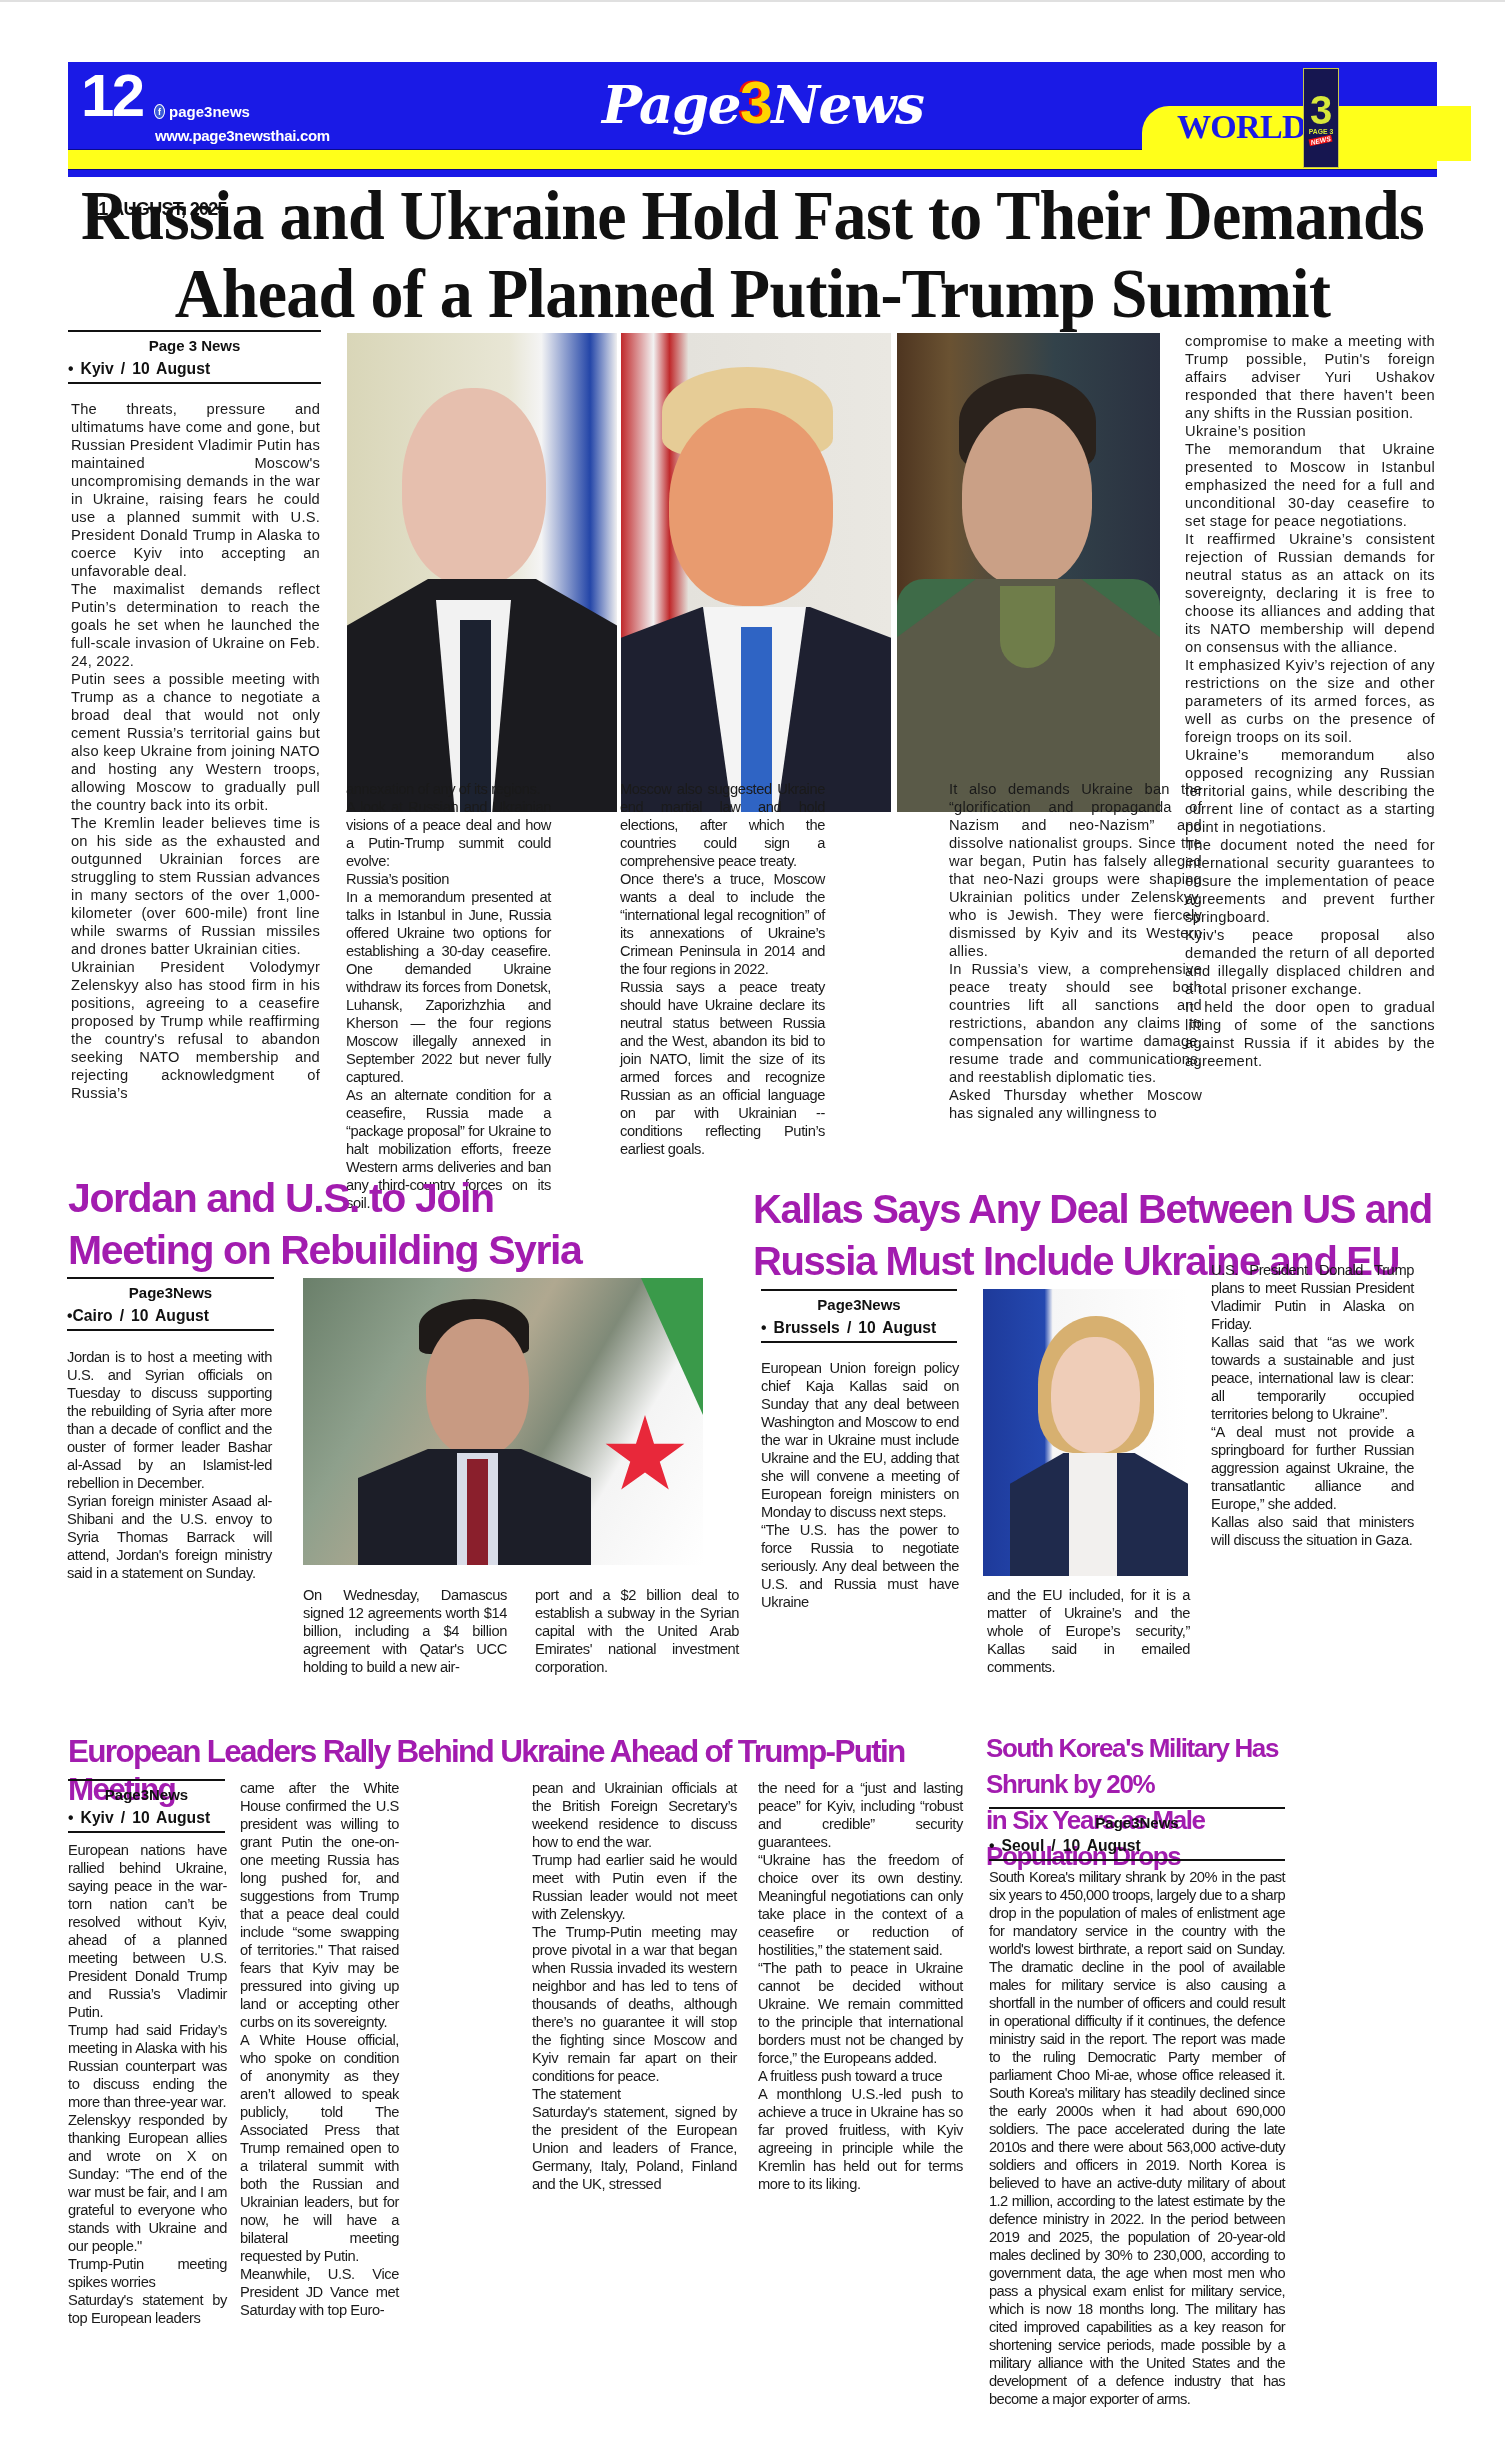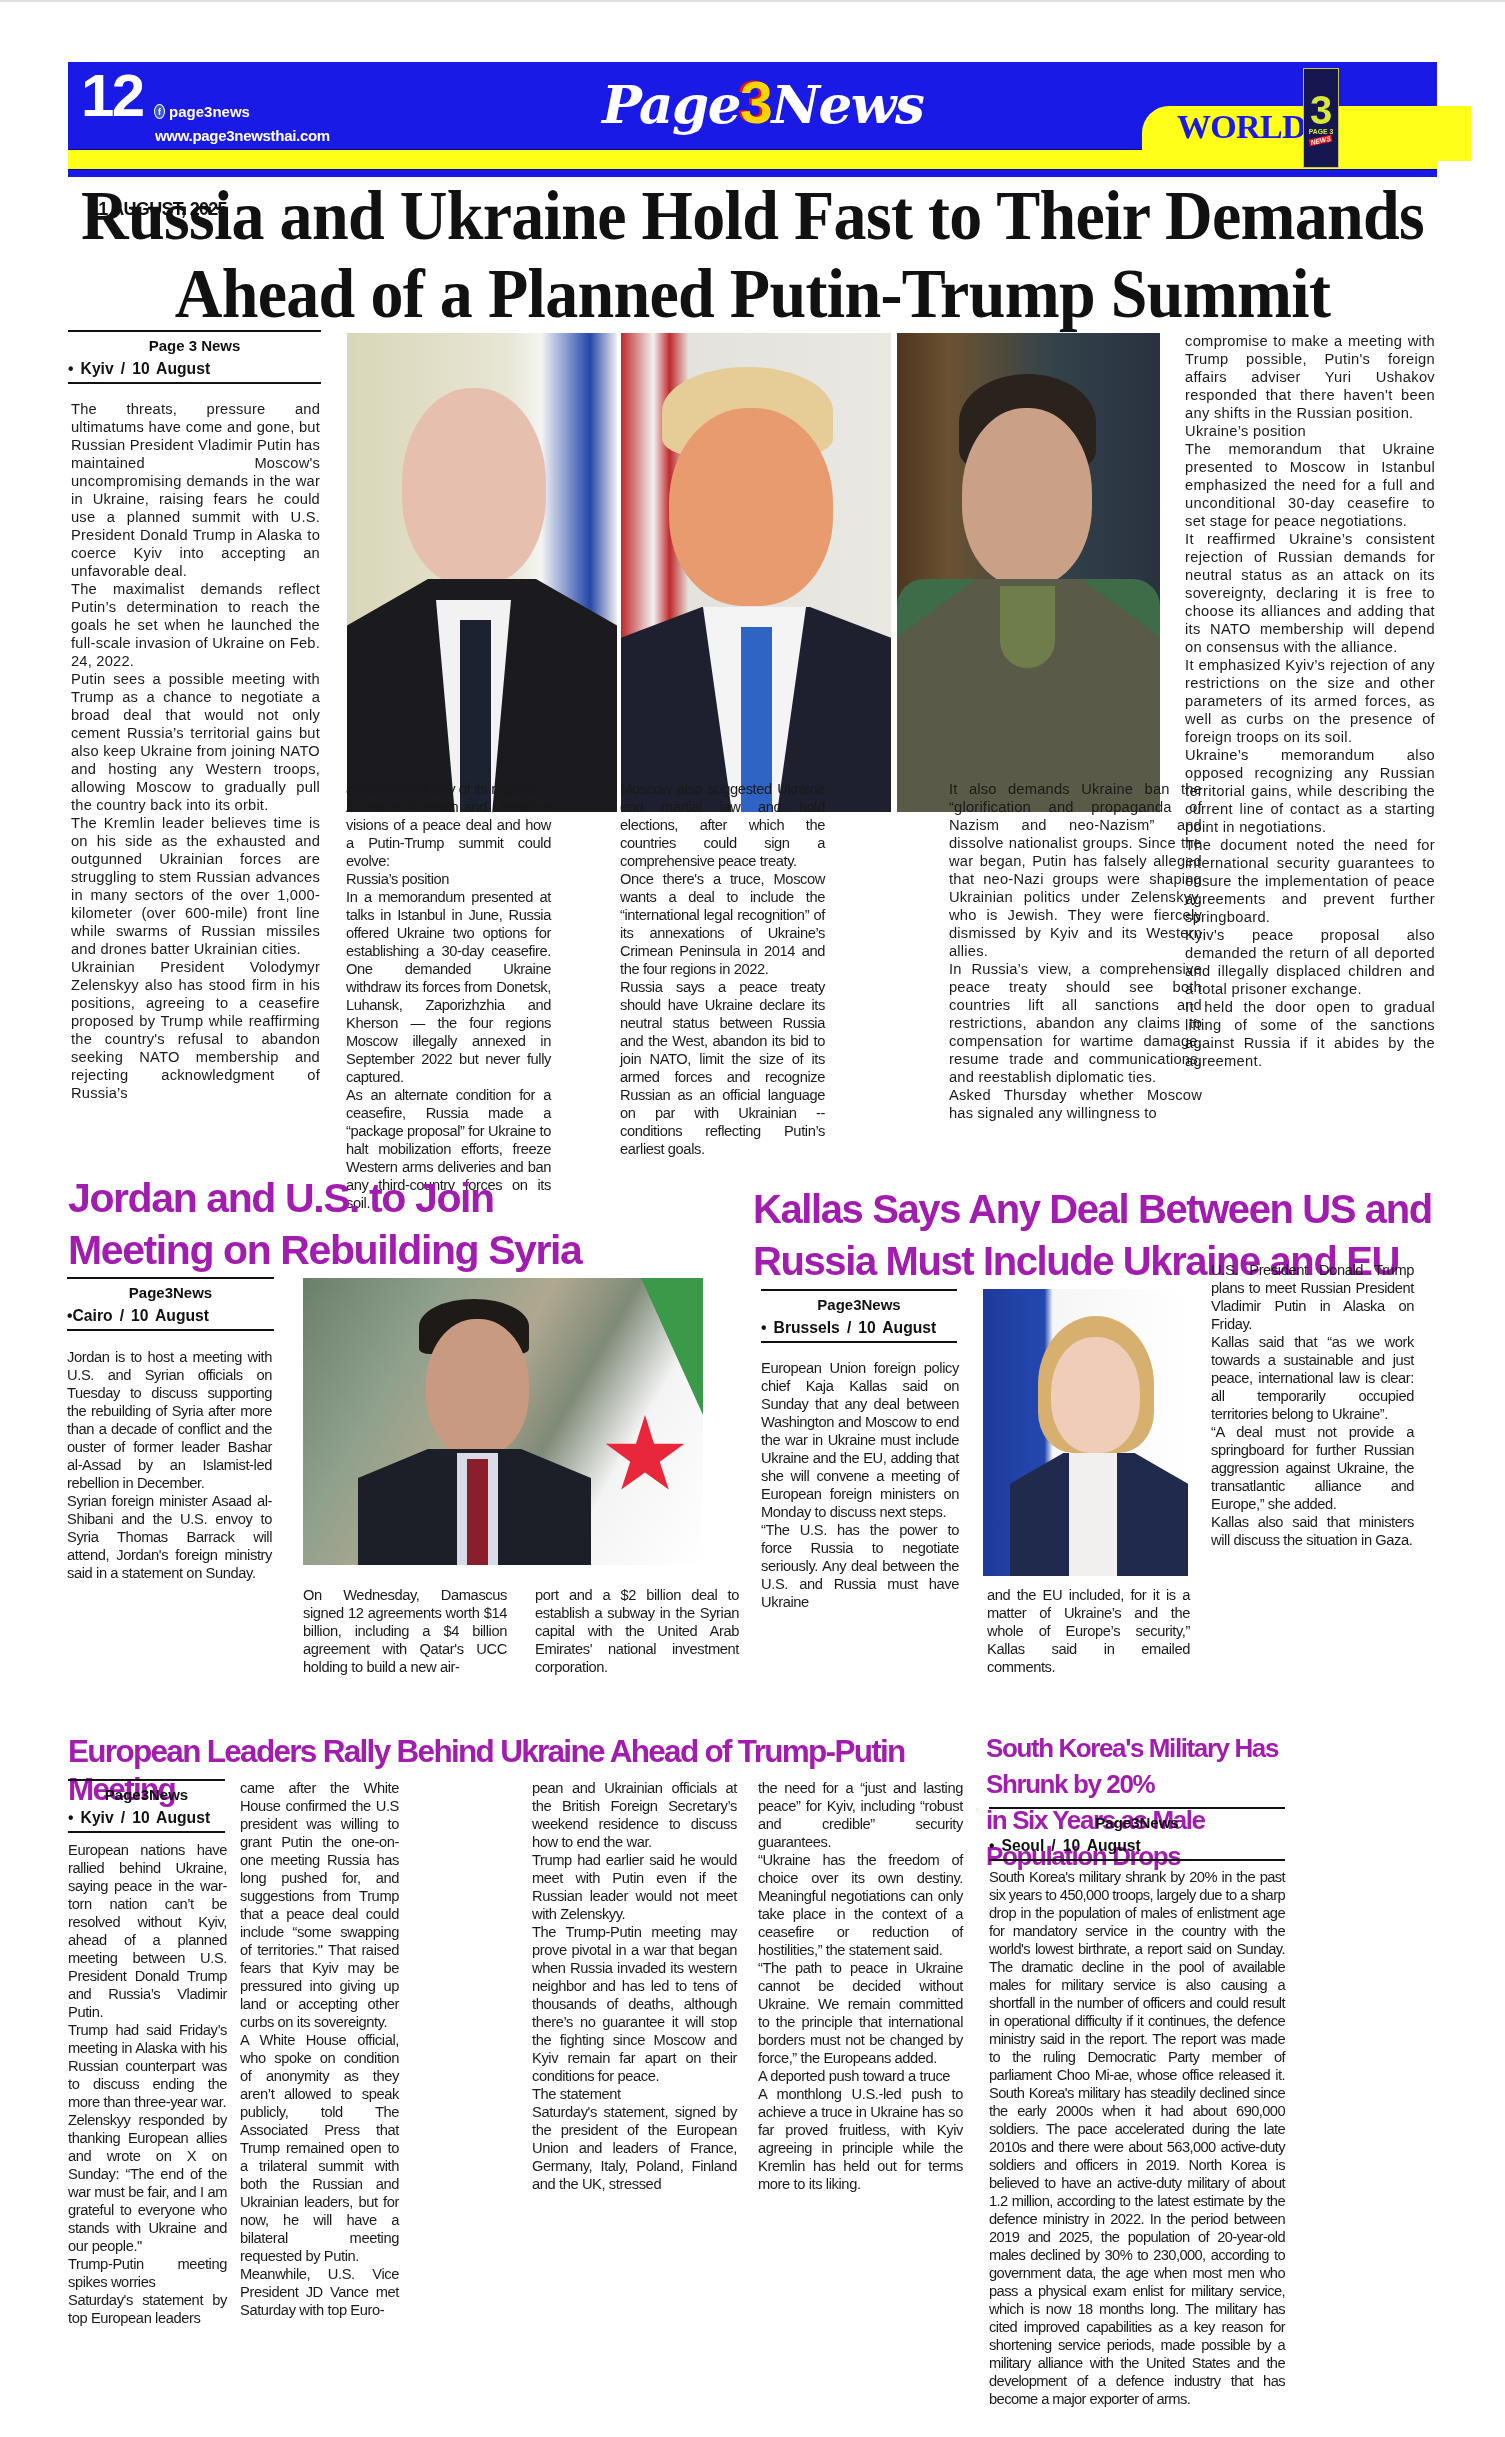--- a/index.html
+++ b/index.html
@@ -215,21 +215,21 @@
   <p>pean and Ukrainian officials at the British Foreign Secretary’s weekend residence to discuss how to end the war.</p>
   <p>Trump had earlier said he would meet with Putin even if the Russian leader would not meet with Zelenskyy.</p>
   <p>The Trump-Putin meeting may prove pivotal in a war that began when Russia invaded its western neighbor and has led to tens of thousands of deaths, although there’s no guarantee it will stop the fighting since Moscow and Kyiv remain far apart on their conditions for peace.</p>
   <p>The statement</p>
   <p>Saturday's statement, signed by the president of the European Union and leaders of France, Germany, Italy, Poland, Finland and the UK, stressed</p>
 </div>
 <div class="abs col narrow" style="left:758px; top:1779px; width:205px;">
   <p>the need for a “just and lasting peace” for Kyiv, including “robust and credible” security guarantees.</p>
   <p>“Ukraine has the freedom of choice over its own destiny. Meaningful negotiations can only take place in the context of a ceasefire or reduction of hostilities,” the statement said.</p>
   <p>“The path to peace in Ukraine cannot be decided without Ukraine. We remain committed to the principle that international borders must not be changed by force,” the Europeans added.</p>
-  <p>A deported push toward a truce</p>
+  <p>A fruitless push toward a truce</p>
   <p>A monthlong U.S.-led push to achieve a truce in Ukraine has so far proved fruitless, with Kyiv agreeing in principle while the Kremlin has held out for terms more to its liking.</p>
 </div>
 
 <div class="abs sub-headline" style="left:986px; top:1730px; width:301px; font-size:26px; line-height:36px; letter-spacing:-1.4px;">
   <div>South Korea's Military Has Shrunk by 20%</div>
   <div>in Six Years as Male Population Drops</div>
 </div>
 <div class="abs byline" style="left:989px; top:1807px; width:296px;">
   <div class="src">Page3News</div>
   <div class="loc">• Seoul / 10 August</div>

